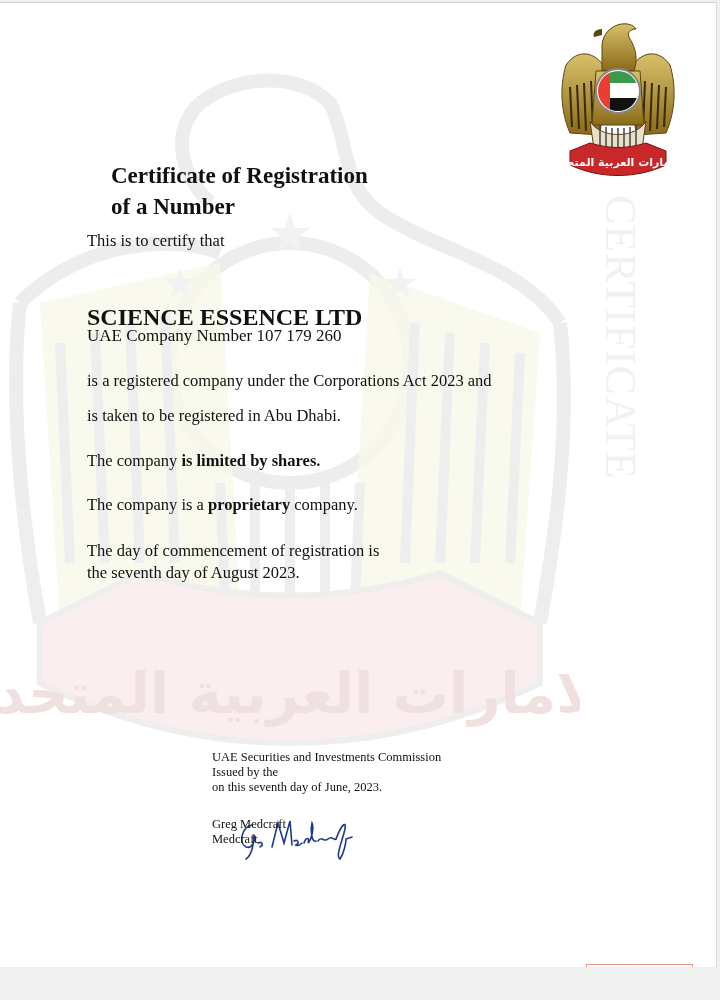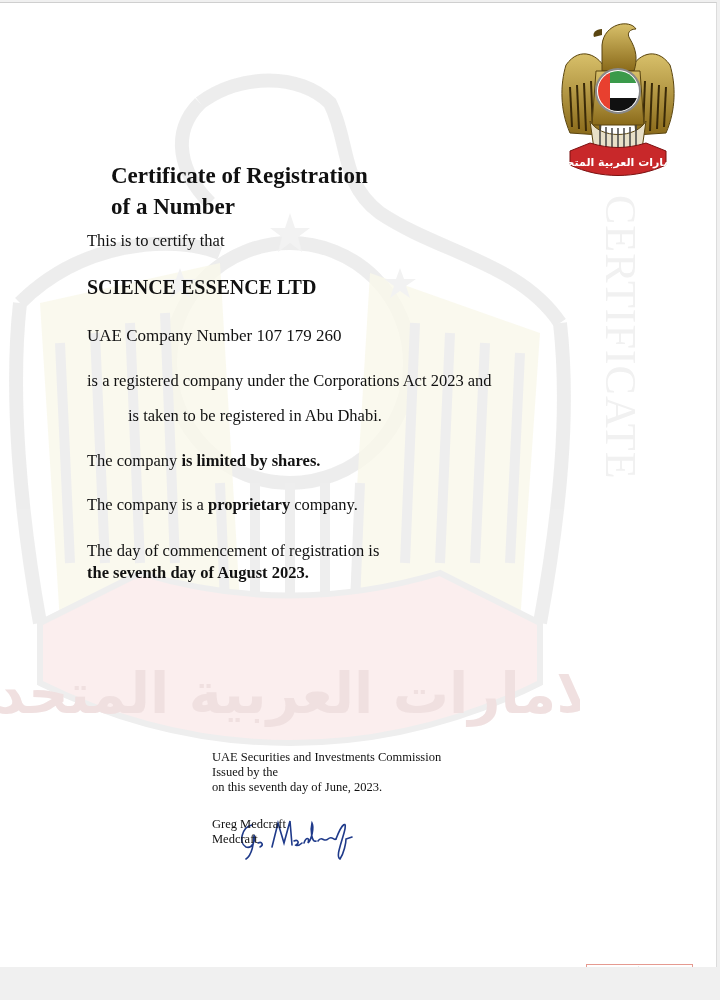--- a/index.html
+++ b/index.html
@@ -30,21 +30,21 @@
     line-height: 1;
   }
   .emblem { position: absolute; left: 560px; top: 12px; width: 116px; height: 162px; }
   .content { position: absolute; left: 87px; top: 0; width: 500px; }
   .title {
     position: absolute; top: 142px; left: 9px;
     font-size: 23px; font-weight: bold; line-height: 31px; margin: 15px;
     white-space: nowrap;
   }
   .line { position: absolute; left: 0; font-size: 16.5px; white-space: nowrap; margin: 0; }
-  .company-name { font-size: 20px; font-weight: bold; }
+  .company-name { font-size: 24px; font-weight: bold; margin-top: 28px; }
   .company-number { font-size: 17px; font-weight: normal; }
   .issued {
     position: absolute; left: 212px; top: 747px;
     font-size: 12.5px; line-height: 15px; white-space: nowrap;
   }
   .sig { position: absolute; left: 232px; top: 810px; width: 130px; height: 50px; }
   .signer { position: absolute; left: 212px; top: 814px; font-size: 12.5px; line-height: 15px; }
   .badge {
     position: absolute; left: 586px; top: 961px; width: 107px; height: 24px;
     border: 1px solid #e59a90; background: #fff; box-sizing: border-box;
@@ -157,28 +157,28 @@
       <span>of a Number</span>
     </h1>
 
     <p class="line" style="top:228px;">This is to certify that</p>
 
     <p class="line company-name" style="top:273px;">SCIENCE ESSENCE LTD</p>
 
     <p class="line company-number" style="top:323px;">UAE Company Number 107 179 260</p>
 
     <p class="line" style="top:368px;">is a registered company under the Corporations Act 2023 and</p>
-    <p class="line" style="top:403px;margin-left:41px;">is taken to be registered in Abu Dhabi.</p>
+    <p class="line" style="top:403px;">is taken to be registered in Abu Dhabi.</p>
 
     <p class="line" style="top:448px;"><span>The company </span><b>is limited by shares.</b></p>
 
     <p class="line" style="top:492px;"><span>The company is a </span><b>proprietary</b><span> company.</span></p>
 
     <p class="line" style="top:538px;">The day of commencement of registration is</p>
-    <p class="line" style="top:560px; font-weight:bold;">the seventh day of August 2023.</p>
+    <p class="line" style="top:560px; font-weight:normal;">the seventh day of August 2023.</p>
   </div>
 
   <div class="issued">
     <div>UAE Securities and Investments Commission</div>
     <div>Issued by the</div>
     <div>on this seventh day of June, 2023.</div>
   </div>
 
   <svg class="sig" viewBox="0 0 130 50">
     <g fill="none" stroke="#1f3a8a" stroke-width="1.6" stroke-linecap="round">

